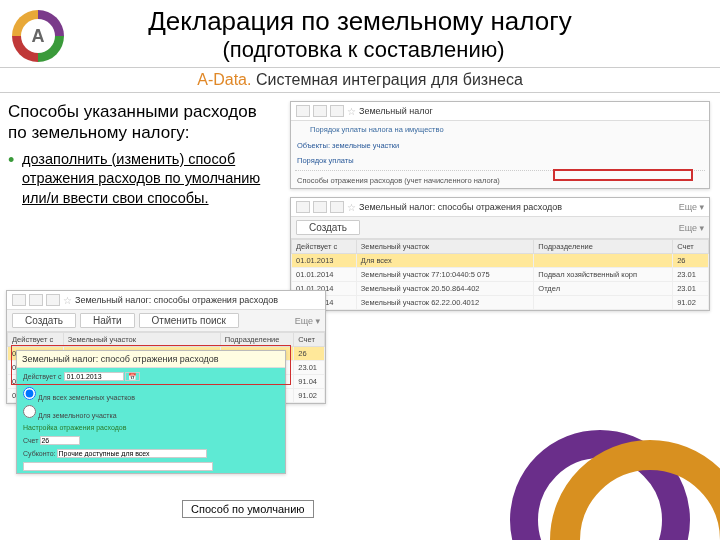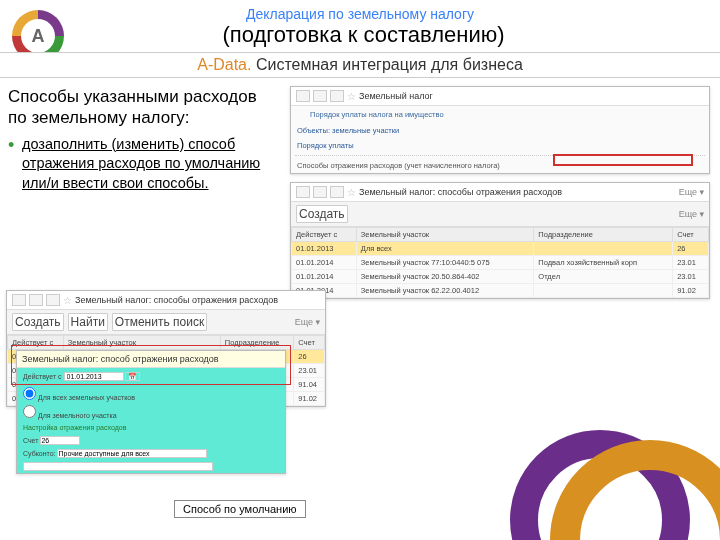--- a/index.html
+++ b/index.html
@@ -2,21 +2,21 @@
 <html><head>
 <meta charset="utf-8">
 <style>
 * { margin:0; padding:0; box-sizing:border-box; }
 body { width:720px; height:540px; font-family:Arial,sans-serif; background:#fff; position:relative; overflow:hidden; }
 .bg-swirl { position:absolute; width:180px; height:180px; border-radius:50%; border:28px solid #6a2e8a; bottom:-70px; right:30px; z-index:0; }
 .bg-swirl2 { position:absolute; width:200px; height:200px; border-radius:50%; border:30px solid #d89020; bottom:-100px; right:-30px; z-index:0; }
 .header { text-align:center; padding:6px 0 0 0; position:relative; z-index:2; }
 .logo { position:absolute; left:12px; top:10px; width:52px; height:52px; border-radius:50%; background:conic-gradient(#7a3a8a 0 90deg,#3a9a3a 90deg 180deg,#c03838 180deg 270deg,#e8a838 270deg); display:flex; align-items:center; justify-content:center; }
 .logo::after { content:"А"; background:#fff; width:34px; height:34px; border-radius:50%; display:flex; align-items:center; justify-content:center; font-weight:bold; color:#666; font-size:18px; }
-h1 { font-size:14px; font-weight:normal; color:#3b82f6; }
+h1 { font-size:26px; font-weight:normal; color:#000000; }
 h2 { font-size:22px; font-weight:normal; color:#000;margin-left:7px; }
 .subtitle-bar { background:#fff; border-top:1px solid #ccc; border-bottom:1px solid #ccc; padding:3px 16px; margin-top:4px; }
 .subtitle-bar span { font-size:16px; color:#333; }
 .subtitle-bar b { color:#e08828; font-weight:normal; }
 .content { display:flex; position:relative; z-index:2; margin-top:8px; }
 .left { width:290px; padding:0 10px 0 8px; }
 .left-title { font-size:17px; line-height:1.25; margin-bottom:6px; }
 .left ul { list-style:none; }
 .left li { font-size:14.5px; line-height:1.35; padding-left:14px; position:relative;text-decoration:underline; }
 .left li::before { content:"•"; color:#3a9a3a; position:absolute; left:0; font-size:18px; top:-2px; }
@@ -25,25 +25,25 @@
 .win-top { display:flex; align-items:center; gap:3px; padding:3px 5px; border-bottom:1px solid #ddd; background:#fff; }
 .nav-btn { width:14px; height:12px; border:1px solid #ccc; background:#f4f4f4; display:inline-block; position:relative; }
 .star { color:#bbb; font-size:10px; }
 .win-title { font-size:9px; color:#333; }
 .crumb { padding:4px 6px; font-size:7.5px; color:#3a6aa0;margin-left:13px; }
 .tbl { width:100%; border-collapse:collapse; }
 .tbl th { text-align:left; font-weight:normal; background:#eee; border:1px solid #ddd; padding:2px 4px; font-size:7.5px; }
 .tbl td { border:1px solid #eee; padding:2px 4px; font-size:7.5px; }
 .active-row td { background:#ffe89a; }
 .toolbar { display:flex; gap:4px; padding:3px 5px; background:#f4f4f4; border-bottom:1px solid #ddd; align-items:center; }
-.btn-sm { border:1px solid #ccc; background:#fff; padding:1px 2px; font-size:12px; border-radius:1px; }
+.btn-sm { border:1px solid #ccc; background:#fff; padding:1px 12px; font-size:10px; border-radius:1px; }
 .redbox { position:absolute; border:2px solid #d03030; }
 .small-win { position:absolute; left:6px; top:290px; width:320px; z-index:3; }
 .small-win .win { font-size:7px; }
-.tag { position:absolute; left:174px; top:500px; background:#fff; border:1px solid #888; padding:2px 8px; font-size:11px; z-index:5; }
+.tag { position:absolute; left:182px; top:500px; background:#fff; border:1px solid #888; padding:2px 8px; font-size:11px; z-index:5; }
 .more-ic { color:#888; font-size:9px; margin-left:auto; }
 .link-row { padding:3px 6px; color:#2a5a9a; font-size:7.5px; }
 .yel { background:#5eead4; }
 .shade-line { border-top:1px dotted #ccc; margin:2px 4px; }
 </style>
 </head>
 <body>
 
 <div class="bg-swirl"></div>
 <div class="bg-swirl2"></div>

